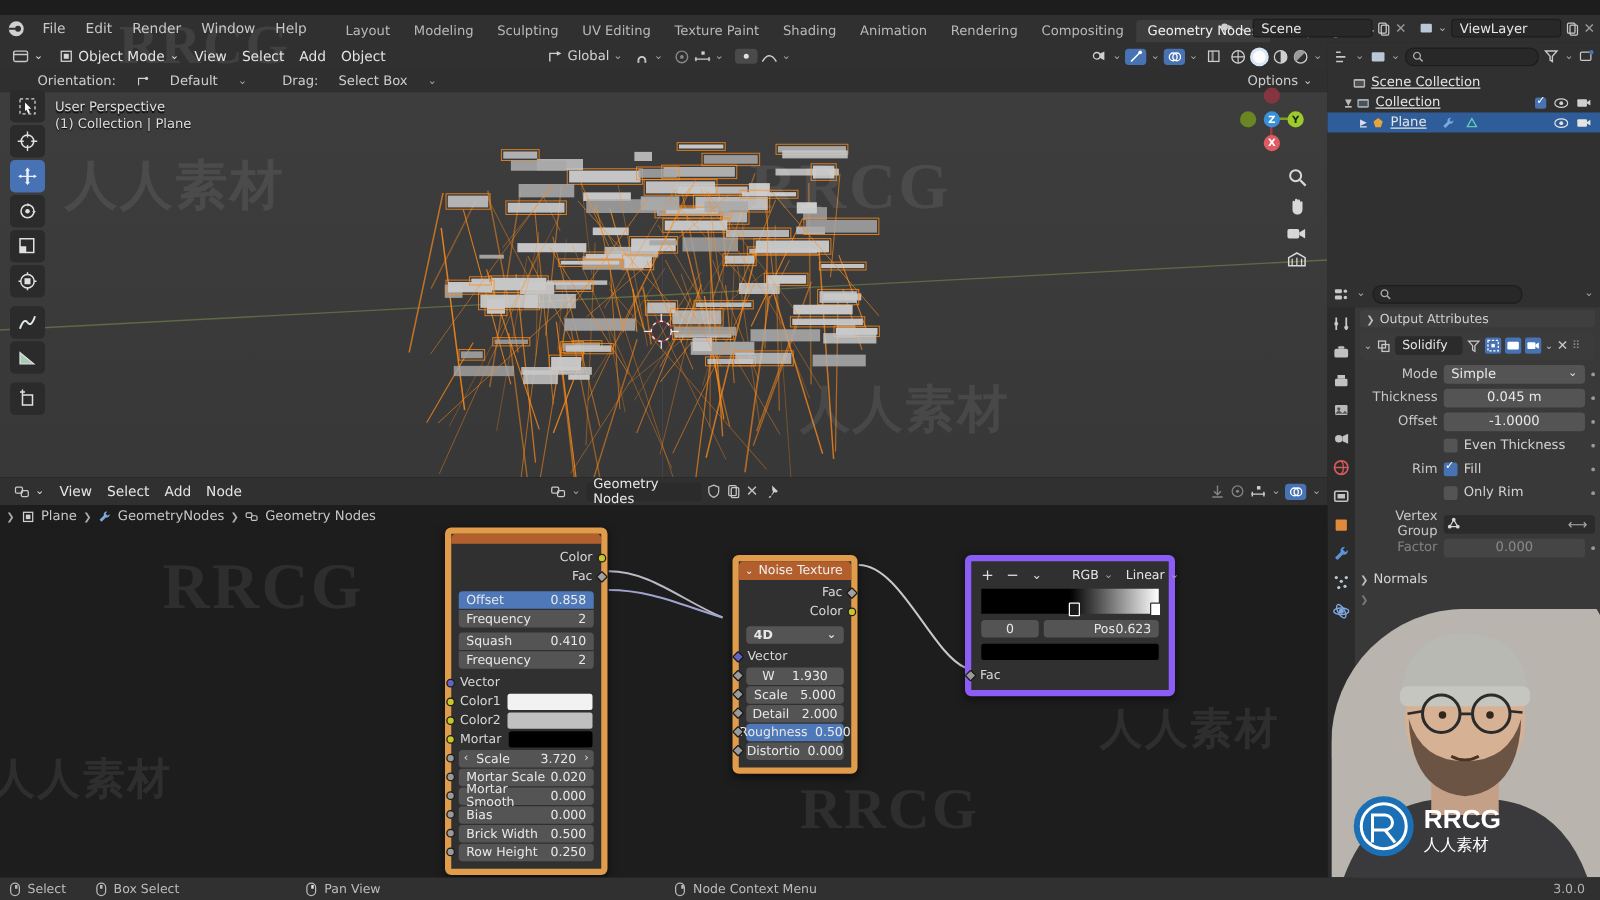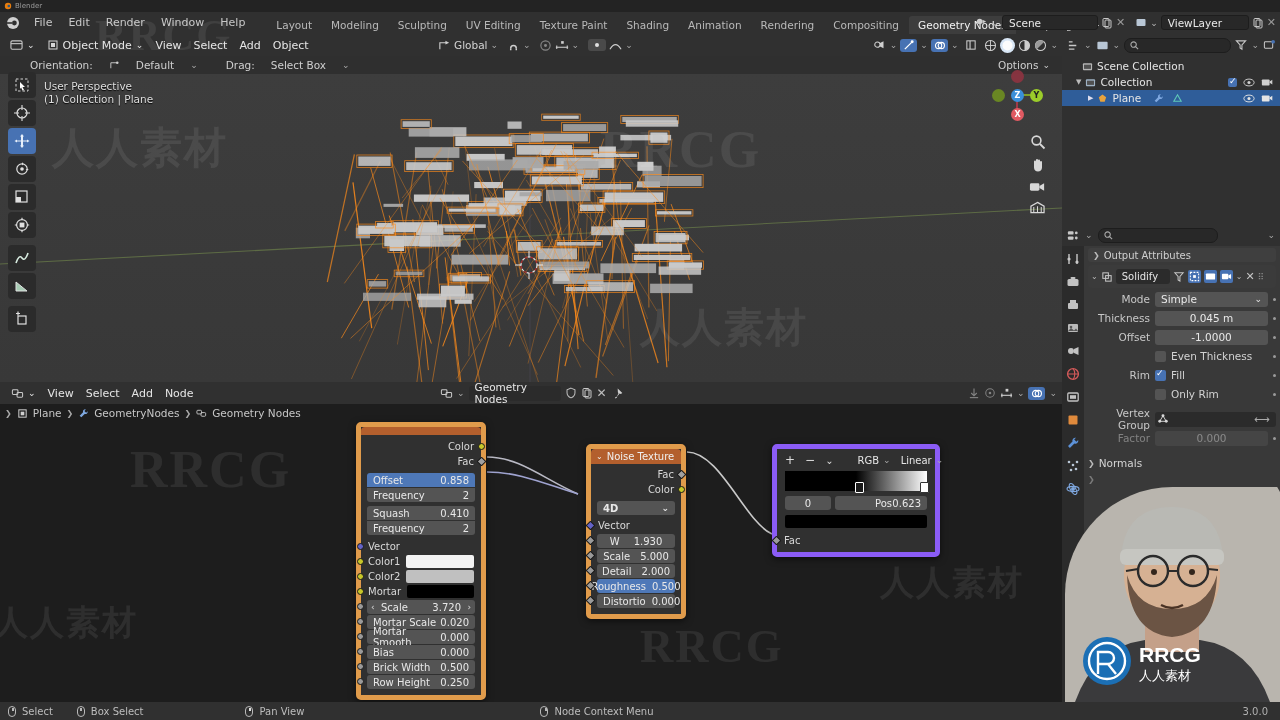--- a/index.html
+++ b/index.html
@@ -39,21 +39,21 @@
   
   #gizmo { position:absolute; right:12px; top:28px; width:66px; height:66px; }
   .ax { position:absolute; width:13px; height:13px; border-radius:50%; display:flex; align-items:center;
         justify-content:center; font-size:8px; font-weight:bold; color:#222; }
   #navbtns { position:absolute; right:16px; top:100px; display:flex; flex-direction:column; gap:7px; align-items:center; }
 
   
   #outliner { left:1062px; top:34px; width:218px; height:190px; background:#303030; }
   #outl-head { height:22px; background:#303030; display:flex; align-items:center; gap:4px; padding:0 5px; }
   .searchbox { flex:1; height:15px; background:#282828; border:1px solid #1d1d1d; border-radius:7px; display:flex; align-items:center; padding:0 5px; gap:4px; }
-  .otree { padding:2px 0; font-size:10.5px; }
+  .otree { padding:2px 0; font-size:10.5px;text-decoration:underline; }
   .orow { height:16px; display:flex; align-items:center; padding-left:6px; gap:4px; }
   .orow.sel { background:#2f5d99; }
 
   
   #props { left:1062px; top:224px; width:218px; height:478px; background:#303030; }
   #props-head { height:22px; display:flex; align-items:center; gap:5px; padding:0 5px; }
   #props-tabs { position:absolute; left:0; top:22px; width:22px; height:456px; background:#2b2b2b;
                 display:flex; flex-direction:column; align-items:center; gap:9px; padding-top:6px; }
   #props-body { position:absolute; left:22px; top:22px; width:196px; height:456px; background:#393939; padding:2px 4px; }
   .prow { display:flex; align-items:center; height:16px; margin-bottom:3px; gap:5px; }
@@ -95,29 +95,20 @@
         font-family:"Liberation Serif", serif; letter-spacing:2px; }
 
   
   #cam { position:absolute; right:0; bottom:18px; width:215px; height:215px; overflow:hidden; border-radius:50% 0 0 0; }
 </style>
 </head>
 <body>
 
 <div id="app">
 
-  <div id="titlebar" class="abs">
-    <span class="icon">
-      <svg width="8" height="8" viewBox="0 0 10 10">
-          <circle cx="5" cy="5" r="4" fill="#e87d0d"></circle>
-          <circle cx="6" cy="5" r="1.6" fill="#265787"></circle>
-        </svg>
-    </span>
-    <span class="tt">Blender</span>
-  </div>
 
   <div id="topbar" class="abs">
     <span class="icon" style="margin:0 6px 0 6px;">
       <svg width="14" height="14" viewBox="0 0 14 14">
           <circle cx="7" cy="7" r="6" fill="#d0d0d0"></circle>
           <circle cx="8.4" cy="7" r="2.4" fill="#303030"></circle>
           <path d="M1 7 h5" stroke="#303030" stroke-width="1.6"></path>
         </svg>
     </span>
     <span class="menu">File</span>
@@ -1290,21 +1281,21 @@
           </div>
           <div style="position:relative;">
             <span class="sock l diamond" style="background:#9a9a9a; top:3px;"></span>
             <div class="nfield hl" style="justify-content:center;gap:6px;">
               <span>Roughness</span>
               <span>0.500</span>
             </div>
           </div>
           <div style="position:relative;">
             <span class="sock l diamond" style="background:#9a9a9a; top:3px;"></span>
-            <div class="nfield" style="justify-content:space-between;gap:6px;">
+            <div class="nfield" style="justify-content:center;gap:6px;">
               <span>Distortio</span>
               <span>0.000</span>
             </div>
           </div>
         </div>
       </div>
 
       <div class="node" style="left:772px; top:22px; width:168px;">
         <div class="nbody" style="padding:4px 0 4px 0;">
           <div class="row" style="gap:10px; padding:0 8px; height:14px;">

